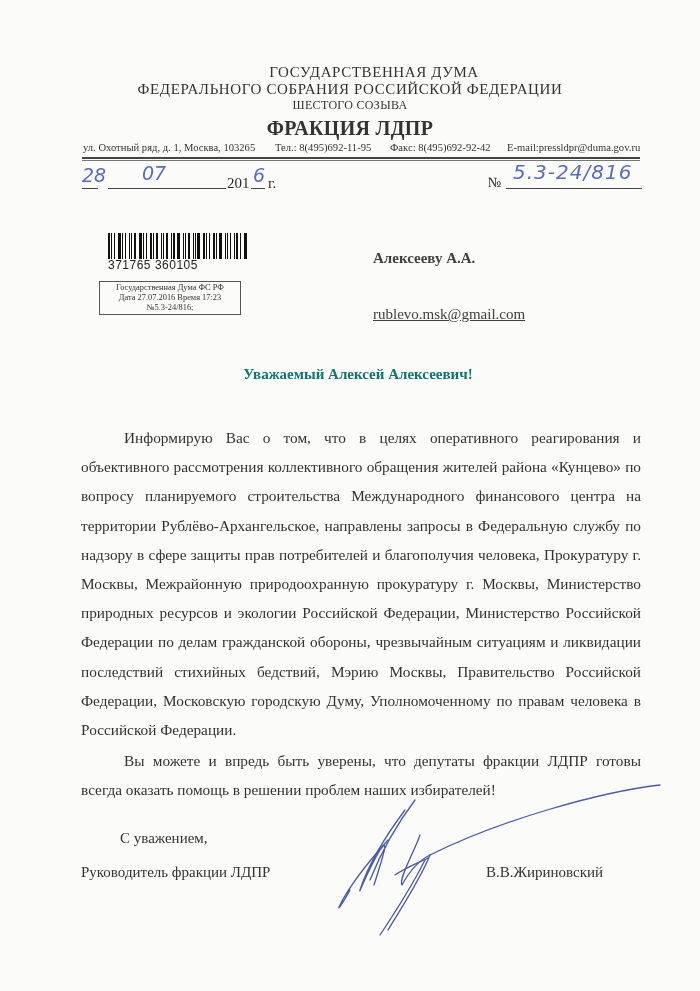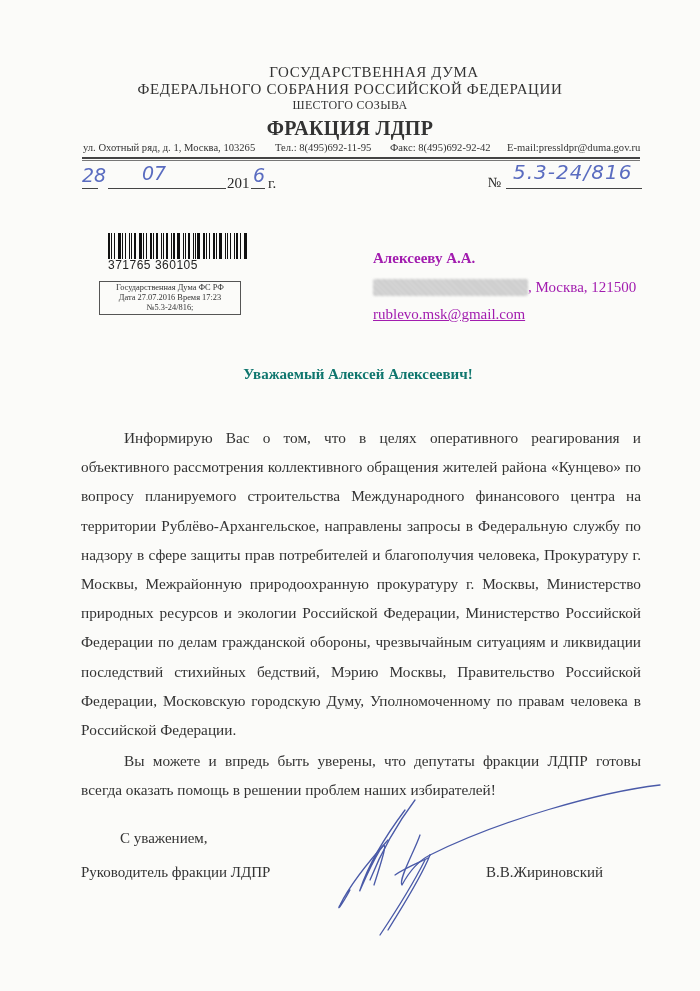--- a/index.html
+++ b/index.html
@@ -29,21 +29,21 @@
   .barcode-wrap { left: 108px; top: 233px; width: 140px; }
   .barcode { display: flex; height: 26px; align-items: stretch; }
   .barcode span { display: block; background: #111; margin-right: 1px; }
   .barcode-num { font-family: "Liberation Sans", sans-serif; font-size: 12px; color: #222; letter-spacing: 0.5px; margin-top: -1px; }
   .stamp-box {
     left: 99px; top: 281px; width: 142px; height: 34px;
     border: 1px solid #555; font-size: 8.4px; line-height: 10px; text-align: center;
     padding-top: 1px; color: #333; box-sizing: border-box;
   }
 
-  .addr { left: 373px; font-size: 15px; color: #a21caf; }
+  .addr { left: 373px; font-size: 15px; color: #404040; }
   .addr-name { top: 250px; font-weight: bold; }
   .addr-line { top: 279px; display: flex; align-items: center; }
   .redacted { display: inline-block; width: 155px; height: 17px; background: repeating-linear-gradient(45deg,#d8d8d8 0 2px,#cacaca 2px 4px); filter: blur(1.2px); border-radius: 2px; }
   .addr-email { top: 306px; text-decoration: underline; }
 
   .greeting { top: 366px; left: 8px; width: 700px; text-align: center; font-weight: bold; font-size: 15px; color: #0f766e; }
 
   .body { left: 81px; width: 560px; font-size: 15.3px; color: #333; line-height: 29.2px; }
   .body p { margin: 0; text-align: justify; text-align-last: auto; }
   .para1 { top: 399px; margin-top: 24px; }
@@ -136,24 +136,20 @@
       </div>
     <div class="barcode-num">371765 360105</div>
   </div>
   <div class="abs stamp-box">
     <div>Государственная Дума ФС РФ</div>
     <div>Дата 27.07.2016 Время 17:23</div>
     <div>№5.3-24/816;</div>
   </div>
 
   <div class="abs addr addr-name">Алексееву А.А.</div>
-  <div class="abs addr addr-line">
-    <span class="redacted"></span>
-    <span>, Москва, 121500</span>
-  </div>
   <div class="abs addr addr-email">rublevo.msk@gmail.com</div>
 
   <div class="abs greeting">Уважаемый Алексей Алексеевич!</div>
 
   <div class="abs body para1">
     <p>Информирую Вас о том, что в целях оперативного реагирования и объективного рассмотрения коллективного обращения жителей района «Кунцево» по вопросу планируемого строительства Международного финансового центра на территории Рублёво-Архангельское, направлены запросы в Федеральную службу по надзору в сфере защиты прав потребителей и благополучия человека, Прокуратуру г. Москвы, Межрайонную природоохранную прокуратуру г. Москвы,  Министерство природных ресурсов и экологии Российской Федерации, Министерство Российской Федерации по делам гражданской обороны, чрезвычайным ситуациям и ликвидации последствий стихийных бедствий, Мэрию Москвы, Правительство Российской Федерации, Московскую городскую Думу, Уполномоченному по правам человека в Российской Федерации.</p>
   </div>
   <div class="abs body para2">
     <p>Вы можете и впредь быть уверены, что депутаты фракции ЛДПР готовы всегда оказать помощь в решении проблем наших избирателей!</p>
   </div>

